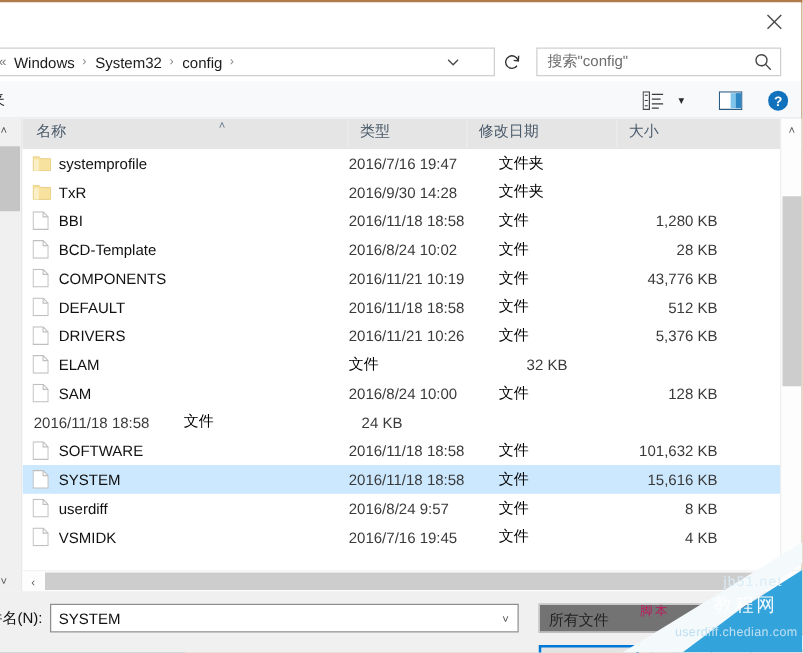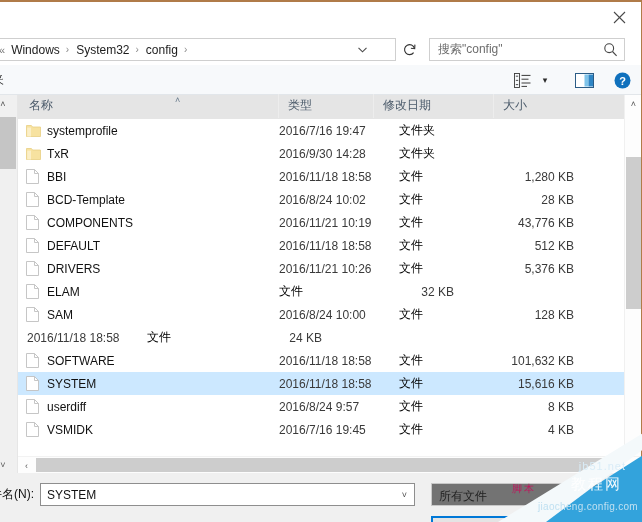--- a/index.html
+++ b/index.html
@@ -627,14 +627,14 @@
   </div>
 
 </div>
 
 <div id="watermark">
   <div id="wm-shape"></div>
   <div id="wm-white"></div>
   <div id="wm-line1">jb51.net</div>
   <div id="wm-line2">教程网</div>
   <div id="wm-line2b">脚本</div>
-  <div id="wm-line3">jiaocheng.config.com</div>
+  <div id="wm-line3">userdiff.chedian.com</div>
 </div>
 
 </body></html>

